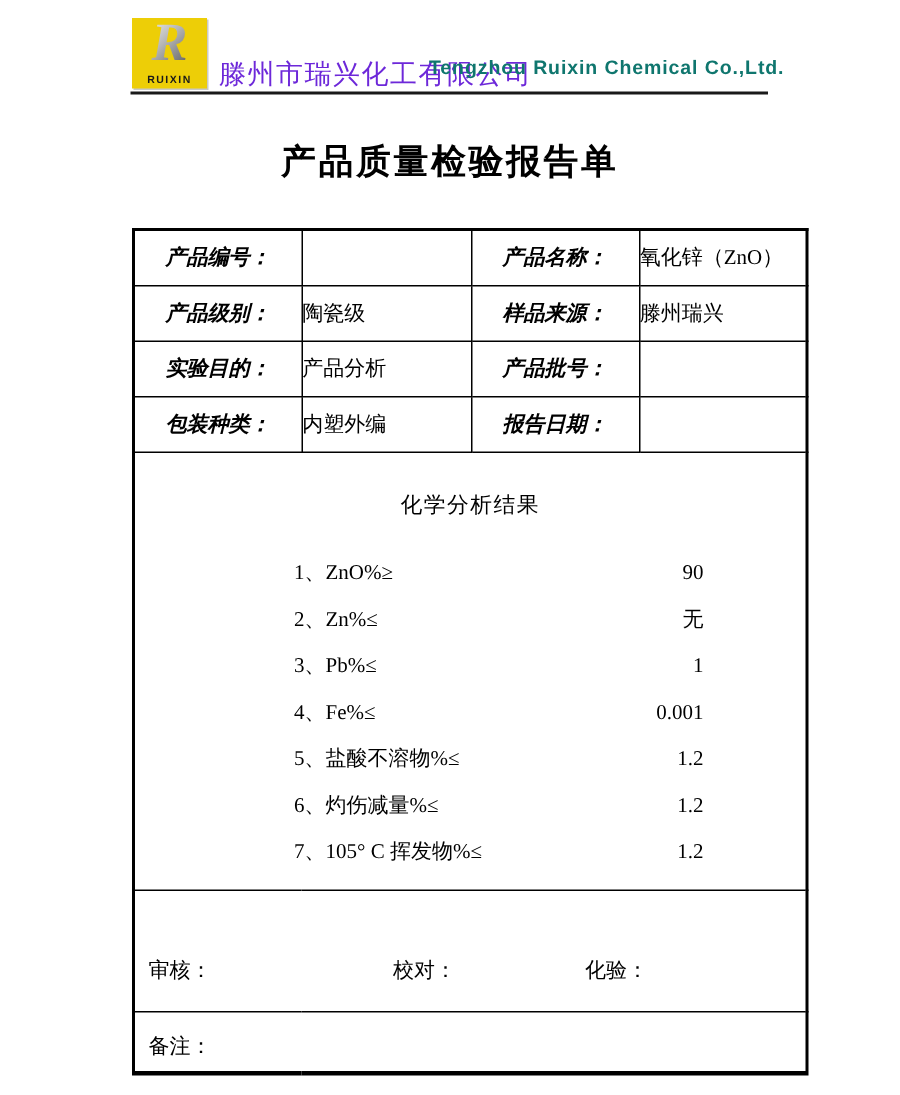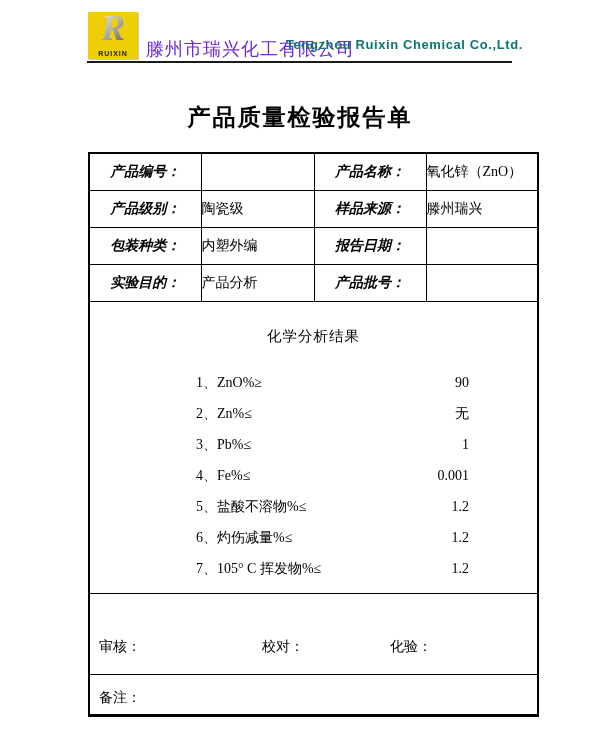--- a/index.html
+++ b/index.html
@@ -52,21 +52,20 @@
     width:425px; height:2px; background:#1a1a1a;
   }
 
   
   .doc-title{
     position:absolute; left:0; top:92px; width:600px;
     text-align:center;
     font-family:"Liberation Sans","DejaVu Sans",sans-serif;
     font-weight:bold; font-size:23px; letter-spacing:2px;
     color:#000;
-    margin-top:10px;
   }
 
   
   table.report{
     position:absolute; left:88px; top:152px;
     width:449px;
     border-collapse:collapse;
     table-layout:fixed;
     border:2px solid #000;
     border-bottom-width:3px;
@@ -139,29 +138,29 @@
         <td class="lbl">产品名称：</td>
         <td class="val">氧化锌（ZnO）</td>
       </tr>
       <tr class="info-row">
         <td class="lbl">产品级别：</td>
         <td class="val">陶瓷级</td>
         <td class="lbl">样品来源：</td>
         <td class="val">滕州瑞兴</td>
       </tr>
       <tr class="info-row">
+        <td class="lbl">实验目的：</td>
+        <td class="val">产品分析</td>
+        <td class="lbl">产品批号：</td>
+        <td class="val"></td>
+      </tr>
+      <tr class="info-row">
         <td class="lbl">包装种类：</td>
         <td class="val">内塑外编</td>
         <td class="lbl">报告日期：</td>
-        <td class="val"></td>
-      </tr>
-      <tr class="info-row">
-        <td class="lbl">实验目的：</td>
-        <td class="val">产品分析</td>
-        <td class="lbl">产品批号：</td>
         <td class="val"></td>
       </tr>
       <tr>
         <td class="results-cell" colspan="4">
           <div class="res-heading">化学分析结果</div>
           <div class="res-items">
             <div class="res-item">
               <span class="res-lbl">1、ZnO%≥</span>
               <span class="res-val">90</span>
             </div>

